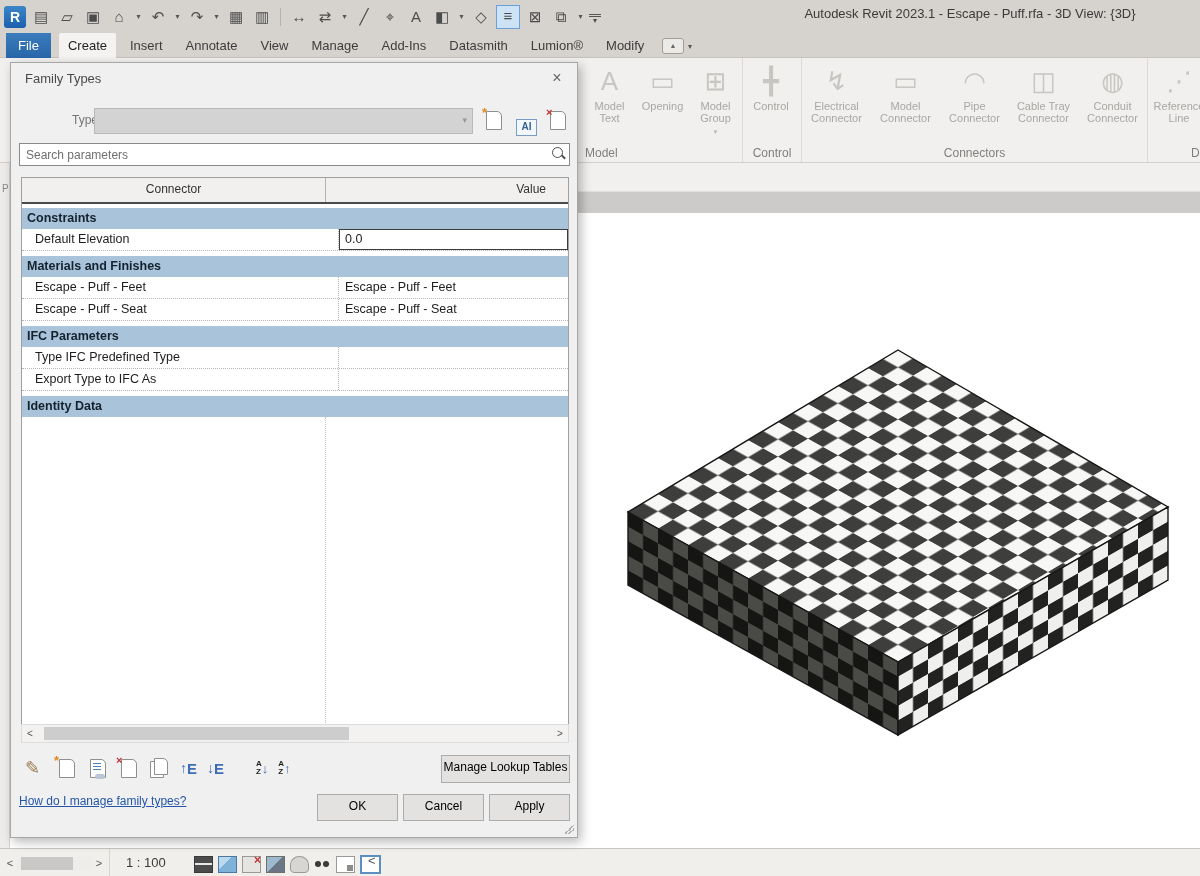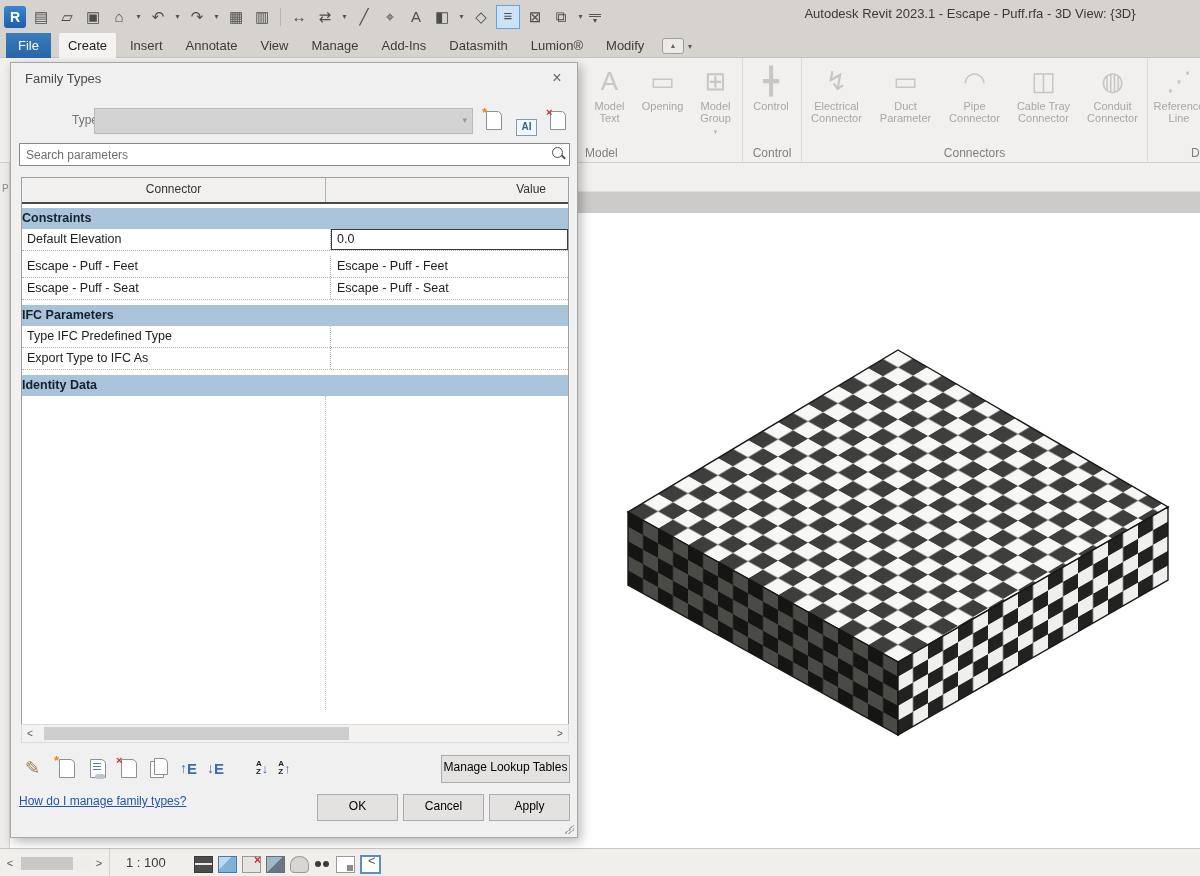--- a/index.html
+++ b/index.html
@@ -95,24 +95,24 @@
   .mag::after{content:"";position:absolute;left:8px;top:8px;width:5px;height:1.5px;background:#4f4f4f;
               transform:rotate(45deg);}
   
   .tbl{position:absolute;left:10px;top:114px;width:546px;height:546px;background:#fff;
        border:1px solid #9f9f9f;border-bottom:1px dotted #adadad;}
   .thead{height:24px;display:flex;background:#f1f0ee;border-bottom:2px solid #4a4a4a;}
   .th1{width:303px;border-right:1px solid #b3b3b3;text-align:center;line-height:22px;color:#333;}
   .th2{flex:1;text-align:right;padding-right:22px;line-height:22px;color:#333;}
   .tgap4{height:4px;background:#fff;}
   .tgap5{height:5px;background:#fff;}
-  .grp{height:21px;background:#a9c4da;font-weight:bold;color:#14212e;line-height:21px;
+  .grp{height:21px;background:#a9c4da;font-weight:bold;color:#14212e;line-height:21px;padding-left:5px;
        font-size:12.5px;}
   .trow{height:21px;display:flex;background:#fff;border-bottom:1px dotted #b5b5b5;font-size:12.5px;color:#1d1d1d;}
-  .tc1{width:303px;padding-left:5px;line-height:20px;border-right:1px dotted #b5b5b5;overflow:hidden;white-space:nowrap;}
+  .tc1{width:303px;padding-left:13px;line-height:20px;border-right:1px dotted #b5b5b5;overflow:hidden;white-space:nowrap;}
   .tc2{flex:1;padding-left:6px;line-height:20px;overflow:hidden;white-space:nowrap;}
   .tc2.focus{padding:0;}
   .valfield{display:block;height:19px;border:1px solid #3c3c3c;margin:0;padding-left:5px;line-height:18px;background:#fff;}
   .tempty{height:314px;background:#fff;position:relative;}
   .tempty::before{content:"";position:absolute;left:303px;top:0;bottom:0;border-left:1px dotted #c2c2c2;}
   
   .dscroll{position:absolute;left:10px;top:661px;width:546px;height:17px;background:#f3f2f1;
            border:1px solid #dcdcdc;display:flex;align-items:center;}
   .ds-arrow{width:16px;text-align:center;font-size:10px;color:#555;}
   .ds-track{flex:1;height:15px;position:relative;}
@@ -231,21 +231,21 @@
         <div class="plabel">Control</div>
       </div>
       <div class="panel" style="width:345px;">
         <div class="pbtns">
           <div class="rbtn" style="width:69px;">
             <span class="rico">↯</span>
             <span class="rlabel">Electrical Connector</span>
           </div>
           <div class="rbtn" style="width:69px;">
             <span class="rico">▭</span>
-            <span class="rlabel">Duct Parameter</span>
+            <span class="rlabel">Model Connector</span>
           </div>
           <div class="rbtn" style="width:69px;">
             <span class="rico">◠</span>
             <span class="rlabel">Pipe Connector</span>
           </div>
           <div class="rbtn" style="width:69px;">
             <span class="rico">◫</span>
             <span class="rlabel">Cable Tray Connector</span>
           </div>
           <div class="rbtn" style="width:69px;">
@@ -352,20 +352,21 @@
       </div>
       <div class="tgap4"></div>
       <div class="grp">Constraints</div>
       <div class="trow">
         <div class="tc1">Default Elevation</div>
         <div class="tc2 focus">
           <span class="valfield">0.0</span>
         </div>
       </div>
       <div class="tgap5"></div>
+      <div class="grp">Materials and Finishes</div>
       <div class="trow">
         <div class="tc1">Escape - Puff - Feet</div>
         <div class="tc2">Escape - Puff - Feet</div>
       </div>
       <div class="trow">
         <div class="tc1">Escape - Puff - Seat</div>
         <div class="tc2">Escape - Puff - Seat</div>
       </div>
       <div class="tgap5"></div>
       <div class="grp">IFC Parameters</div>

